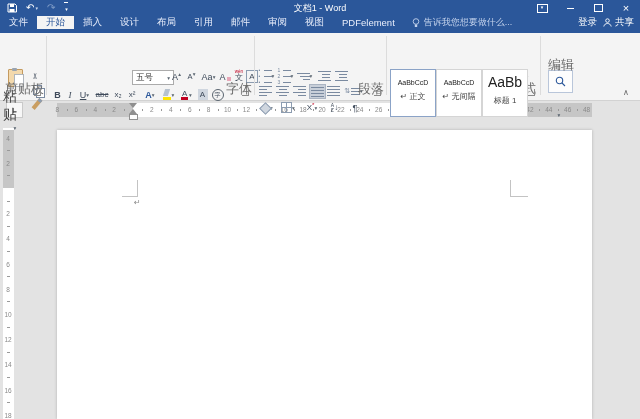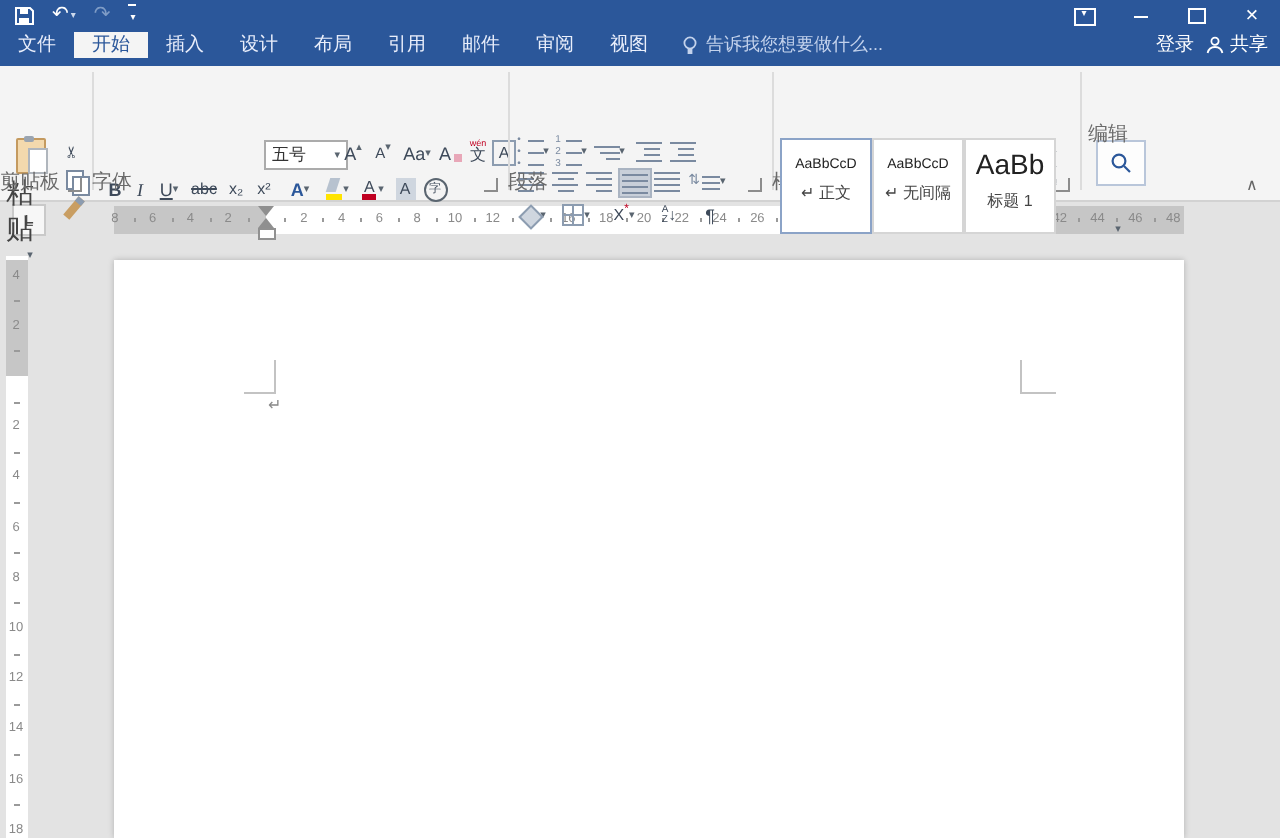--- a/index.html
+++ b/index.html
@@ -24,21 +24,21 @@
           display:flex;align-items:flex-start;color:#e9eefb;font-size:9.5px;z-index:29}
   .tab{padding:0 9px;display:flex;align-items:center;white-space:nowrap}
   .tab.active{background:#f4f4f4;color:#2b579a}
   .tellme{display:flex;align-items:center;gap:4px;color:#c3d2ec;font-size:9px;padding:0 8px;white-space:nowrap}
   .acct{margin-left:auto;display:flex;align-items:center;gap:6px;padding-right:6px;font-size:9.5px;color:#fff}
   .acct .item{display:flex;align-items:center;gap:3px;white-space:nowrap}
   
   .ribbon{position:absolute;left:0;top:33px;width:640px;height:67px;background:#f4f4f4;
           border-bottom:1px solid #d2d2d2;z-index:28}
   .gsep{position:absolute;top:3px;height:59px;width:1px;background:#dcdcdc}
-  .glabel{position:absolute;bottom:2px;font-size:10px;color:#6a6a6a;text-align:left;white-space:nowrap}
+  .glabel{position:absolute;bottom:2px;font-size:13px;color:#6a6a6a;text-align:right;white-space:nowrap}
   .launcher{position:absolute;bottom:4px;width:6px;height:6px;border-right:1px solid #8c8c8c;border-bottom:1px solid #8c8c8c}
   .dd{font-size:5.5px;color:#5a6570}
   .ib{position:absolute;display:flex;align-items:center;justify-content:center;color:#3e4a5a;font-size:9px;line-height:10px}
   .ib.sel{background:#c8cfd9;border:1px solid #aab4c2}
   .combo{position:absolute;background:#fff;border:1px solid #ababab;height:13px;display:flex;align-items:center;
          justify-content:space-between;font-size:8.5px;color:#333;padding:0 3px;white-space:nowrap;overflow:hidden}
   
   .bigbtn{position:absolute;display:flex;flex-direction:column;align-items:center;gap:1px}
   .blabel{font-size:14px;color:#444}
   .clipic{width:13px;height:16px;background:#f3d9ad;border:1px solid #c49a5f;border-radius:1px;position:relative}
@@ -114,20 +114,21 @@
         <span>↶</span>
         <span class="dd">▾</span>
       </span>
     <span class="ic dim">
         <span>↷</span>
       </span>
     <span class="ic" style="border-top:1px solid #fff;padding-top:1px">
         <span class="dd" style="color:#fff">▾</span>
       </span>
   </div>
+  <div class="title">文档1 - Word</div>
   <div class="winctl">
     <span class="wbtn">
         <span class="ribopts">▾</span>
       </span>
     <span class="wbtn">
         <span class="minglyph"></span>
       </span>
     <span class="wbtn">
         <span class="maxglyph"></span>
       </span>
@@ -139,20 +140,21 @@
   <span id="tabs" style="display:flex;align-items:stretch">
       <span class="tab">文件</span>
       <span class="tab active">开始</span>
       <span class="tab">插入</span>
       <span class="tab">设计</span>
       <span class="tab">布局</span>
       <span class="tab">引用</span>
       <span class="tab">邮件</span>
       <span class="tab">审阅</span>
       <span class="tab">视图</span>
+      <span class="tab">PDFelement</span>
     </span>
   <span class="tellme">
     <svg width="8" height="10" viewBox="0 0 8 10">
         <circle cx="4" cy="3.5" r="2.8" fill="none" stroke="#c3d2ec" stroke-width="0.9"></circle>
         <rect x="2.8" y="6.5" width="2.4" height="2.5" fill="#c3d2ec"></rect>
       </svg>
     <span>告诉我您想要做什么...</span>
   </span>
   <span class="acct">
     <span class="item">登录</span>

